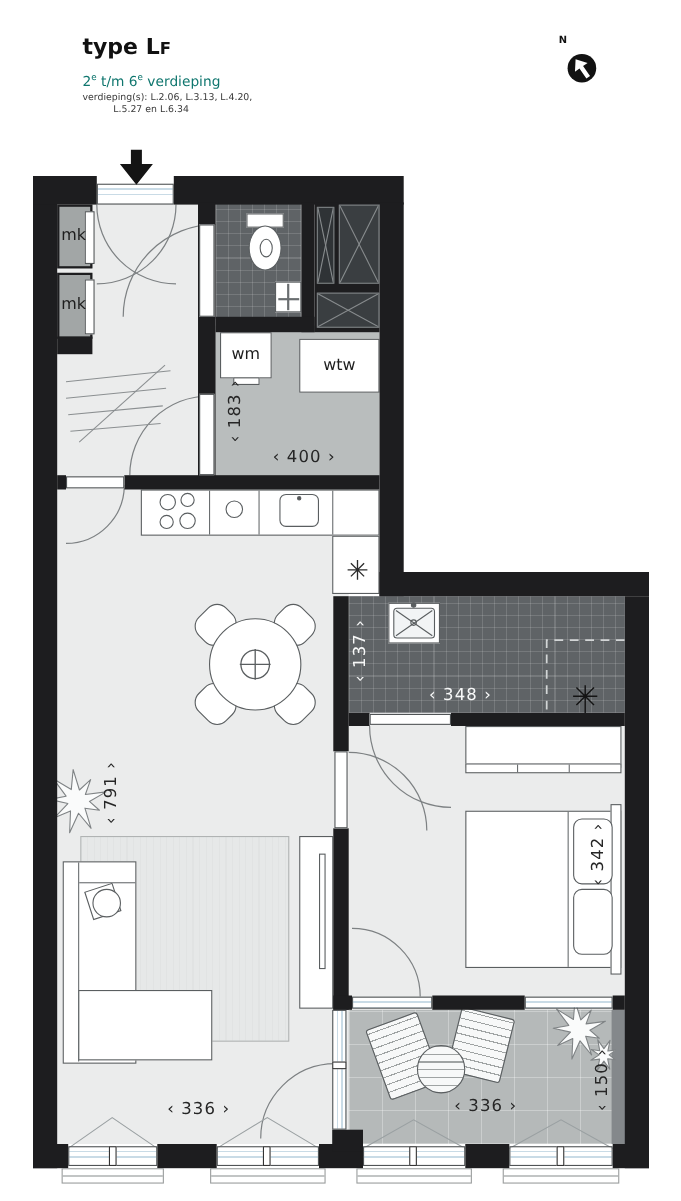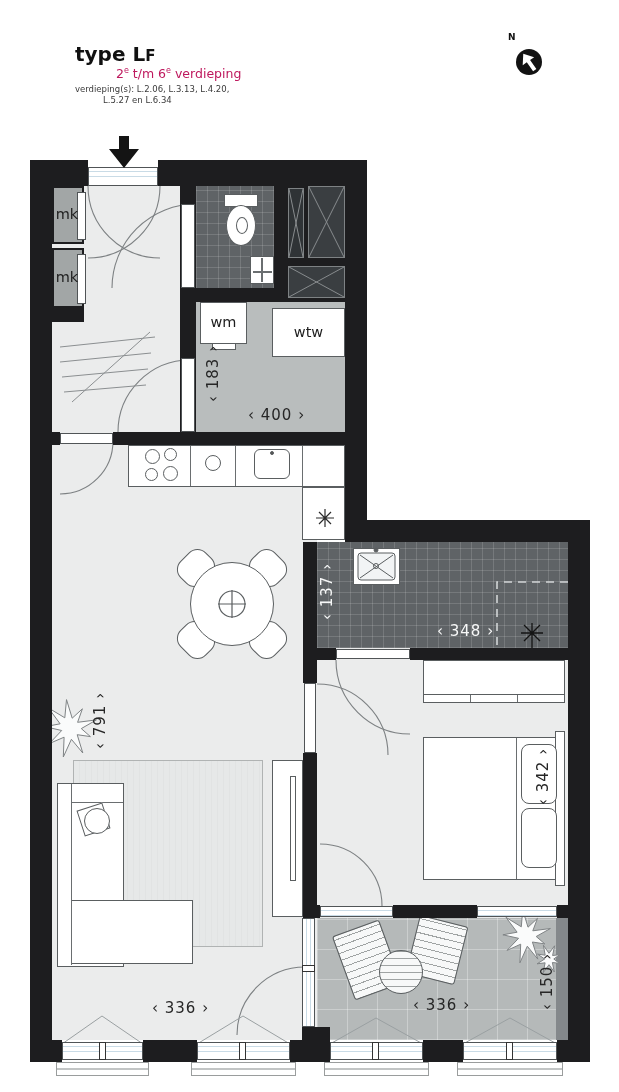--- a/index.html
+++ b/index.html
@@ -27,33 +27,33 @@
   .glass-v{background:linear-gradient(90deg,#fff 0 3px,var(--accent-glass,#c9dbe6) 3px 4.5px,#fff 4.5px 7px,var(--accent-glass,#c9dbe6) 7px 8.5px,#fff 8.5px 100%);}
   .mull{position:absolute;background:#fff;border:1px solid #333;box-sizing:border-box;z-index:36;}
   .sill{position:absolute;background:linear-gradient(180deg,#fff 0 40%,#c2c5c5 40% 55%,#fff 55% 100%);border:1px solid #9a9d9d;box-sizing:border-box;z-index:34;}
   .overlay{position:absolute;left:0;top:0;z-index:20;pointer-events:none;}
   .dim{position:absolute;z-index:40;font-size:15px;font-weight:500;color:#262626;letter-spacing:1px;text-align:center;white-space:nowrap;}
   .dim-v{transform:rotate(-90deg);}
   .dim-white{color:#f7f8f8;}
   .rlabel{position:absolute;z-index:40;font-size:14.5px;color:#1e1e1e;text-align:center;}
   .title-main{font-size:20px;font-weight:bold;color:#111;}
   .title-small{font-size:15px;font-weight:bold;color:#111;}
-  .subtitle{position:absolute;font-size:12.5px;color:#be185d;z-index:40;margin-left:41px;}
+  .subtitle{position:absolute;font-size:12.5px;color:#0f766e;z-index:40;}
   .subtitle sup{font-size:8px;}
   .bnum{position:absolute;font-size:8.5px;color:#3a3a3a;z-index:40;line-height:11px;}
   .nlabel{position:absolute;font-size:9px;font-weight:bold;color:#111;z-index:40;}
   .line{position:absolute;background:#6a6e70;z-index:11;}
   .slats-v{background:repeating-linear-gradient(0deg,#f7f8f8 0 6px,#9fa3a3 6px 7px);}
 </style>
 </head>
 <body>
 
 <div class="plan">
 
-  <div class="abs" style="left:75px;top:42px;z-index:40;">
+  <div class="abs" style="left:75px;top:30px;z-index:40;">
     <span class="title-main">type L</span><span class="title-small">F</span>
   </div>
   <div class="subtitle" style="left:75px;top:66px;"><span>2</span><sup>e</sup><span> t/m 6</span><sup>e</sup><span> verdieping</span></div>
   <div class="bnum" style="left:75px;top:84px;">verdieping(s): L.2.06, L.3.13, L.4.20,</div>
   <div class="bnum" style="left:75px;top:95px;margin-left:28px;">L.5.27 en L.6.34</div>
 
   <div class="nlabel" style="left:508px;top:32px;">N</div>
   <svg class="abs" style="left:508px;top:40px;z-index:40;" width="46" height="46">
     <circle cx="21" cy="22" r="13" fill="#121212"></circle>
     <g transform="rotate(-35 21 22)" fill="#fff">
@@ -262,20 +262,20 @@
   <div class="sill" style="left:457px;top:1062px;width:106px;height:14px;"></div>
 
   <div class="rlabel" style="left:52px;top:206px;width:30px;">mk</div>
   <div class="rlabel" style="left:52px;top:269px;width:30px;">mk</div>
   <div class="rlabel" style="left:200px;top:314px;width:47px;">wm</div>
   <div class="rlabel" style="left:272px;top:324px;width:73px;">wtw</div>
 
   <div class="dim dim-v" style="left:192px;top:372px;width:42px;">‹ 183 ›</div>
   <div class="dim" style="left:248px;top:406px;width:50px;">‹ 400 ›</div>
   <div class="dim dim-v dim-white" style="left:306px;top:590px;width:42px;">‹ 137 ›</div>
-  <div class="dim dim-white" style="left:437px;top:622px;width:50px;">‹ 348 ›</div>
+  <div class="dim dim-white" style="left:390px;top:622px;width:50px;">‹ 348 ›</div>
   <div class="dim dim-v" style="left:79px;top:719px;width:42px;">‹ 791 ›</div>
   <div class="dim dim-v" style="left:522px;top:775px;width:42px;">‹ 342 ›</div>
   <div class="dim" style="left:152px;top:999px;width:50px;">‹ 336 ›</div>
   <div class="dim" style="left:413px;top:996px;width:50px;">‹ 336 ›</div>
   <div class="dim dim-v" style="left:526px;top:980px;width:42px;">‹ 150 ›</div>
 
 </div>
 
 </body></html>

